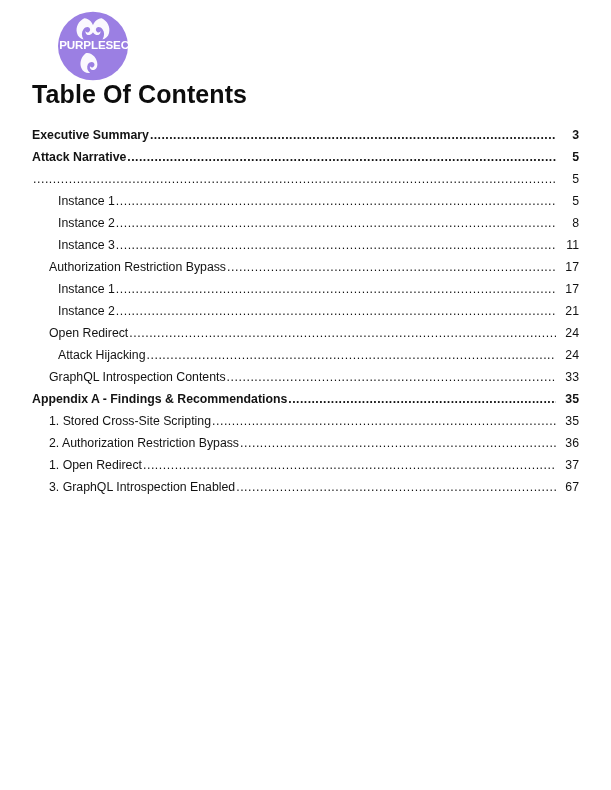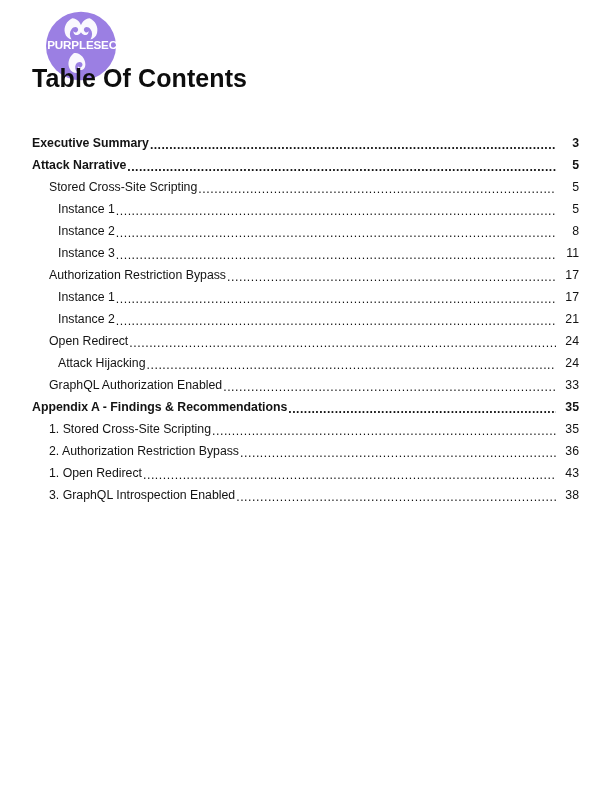--- a/index.html
+++ b/index.html
@@ -18,57 +18,57 @@
 
   .page {
     position: absolute;
     inset: 0;
     background: #ffffff;
   }
 
   
   .logo-wrap {
     position: absolute;
-    left: 44px;
+    left: 56px;
     top: 11px;
     width: 74px;
     height: 70px;
     text-decoration: underline;
   }
   .logo-svg {
     display: block;
     width: 74px;
     height: 70px;
   }
 
   
   .doc-title {
     position: absolute;
     left: 32px;
-    top: 64px;
+    top: 80px;
     font-size: 25px;
     font-weight: bold;
     letter-spacing: 0.1px;
     color: #0d0d0d;
     line-height: 1.15;
     white-space: nowrap;
     text-align: right;
   }
 
   
   .toc {
     position: absolute;
     left: 32px;
     top: 128px;
     width: 547px;
   }
 
   .toc-row {
     display: flex;
-    align-items: flex-end;
+    align-items: flex-start;
     height: 22px;
     font-size: 12.3px;
     color: #131313;
     white-space: nowrap;
   }
 
   .toc-label {
     flex: 0 0 auto;
   }
 
@@ -132,21 +132,20 @@
         <span class="toc-label">Executive Summary</span>
         <span class="toc-leader"></span>
         <span class="toc-page">3</span>
       </div>
       <div class="toc-row lvl-0 bold">
         <span class="toc-label">Attack Narrative</span>
         <span class="toc-leader"></span>
         <span class="toc-page">5</span>
       </div>
       <div class="toc-row lvl-1">
-        <span class="toc-label">Stored Cross-Site Scripting</span>
         <span class="toc-leader"></span>
         <span class="toc-page">5</span>
       </div>
       <div class="toc-row lvl-2">
         <span class="toc-label">Instance 1</span>
         <span class="toc-leader"></span>
         <span class="toc-page">5</span>
       </div>
       <div class="toc-row lvl-2">
         <span class="toc-label">Instance 2</span>
@@ -177,21 +176,21 @@
         <span class="toc-label">Open Redirect</span>
         <span class="toc-leader"></span>
         <span class="toc-page">24</span>
       </div>
       <div class="toc-row lvl-2">
         <span class="toc-label">Attack Hijacking</span>
         <span class="toc-leader"></span>
         <span class="toc-page">24</span>
       </div>
       <div class="toc-row lvl-1">
-        <span class="toc-label">GraphQL Authorization Enabled</span>
+        <span class="toc-label">GraphQL Introspection Contents</span>
         <span class="toc-leader"></span>
         <span class="toc-page">33</span>
       </div>
       <div class="toc-row lvl-0 bold">
         <span class="toc-label">Appendix A - Findings &amp; Recommendations</span>
         <span class="toc-leader"></span>
         <span class="toc-page">35</span>
       </div>
       <div class="toc-row lvl-1">
         <span class="toc-label">1. Stored Cross-Site Scripting</span>
@@ -199,22 +198,22 @@
         <span class="toc-page">35</span>
       </div>
       <div class="toc-row lvl-1">
         <span class="toc-label">2. Authorization Restriction Bypass</span>
         <span class="toc-leader"></span>
         <span class="toc-page">36</span>
       </div>
       <div class="toc-row lvl-1">
         <span class="toc-label">1. Open Redirect</span>
         <span class="toc-leader"></span>
-        <span class="toc-page">43</span>
+        <span class="toc-page">37</span>
       </div>
       <div class="toc-row lvl-1">
         <span class="toc-label">3. GraphQL Introspection Enabled</span>
         <span class="toc-leader"></span>
-        <span class="toc-page">38</span>
+        <span class="toc-page">67</span>
       </div>
     </div>
 
 </div>
 
 </body></html>

